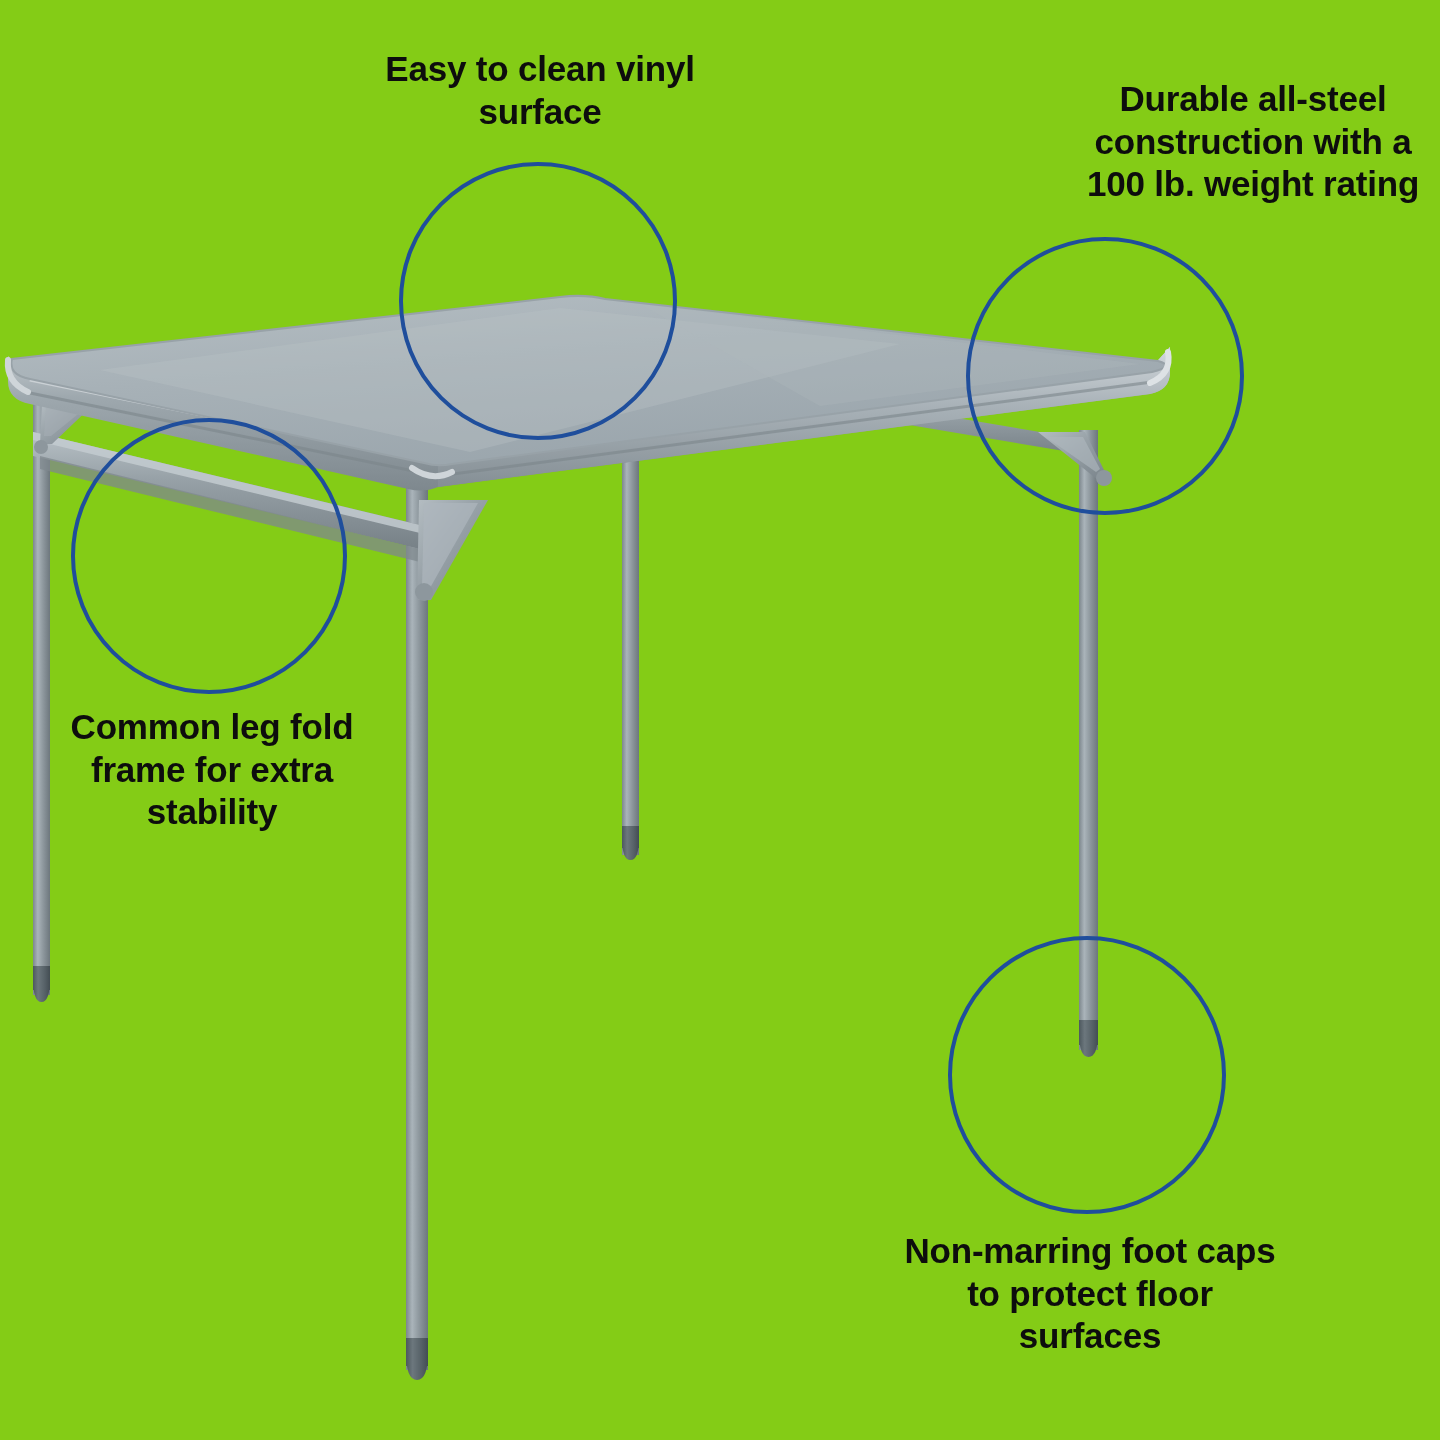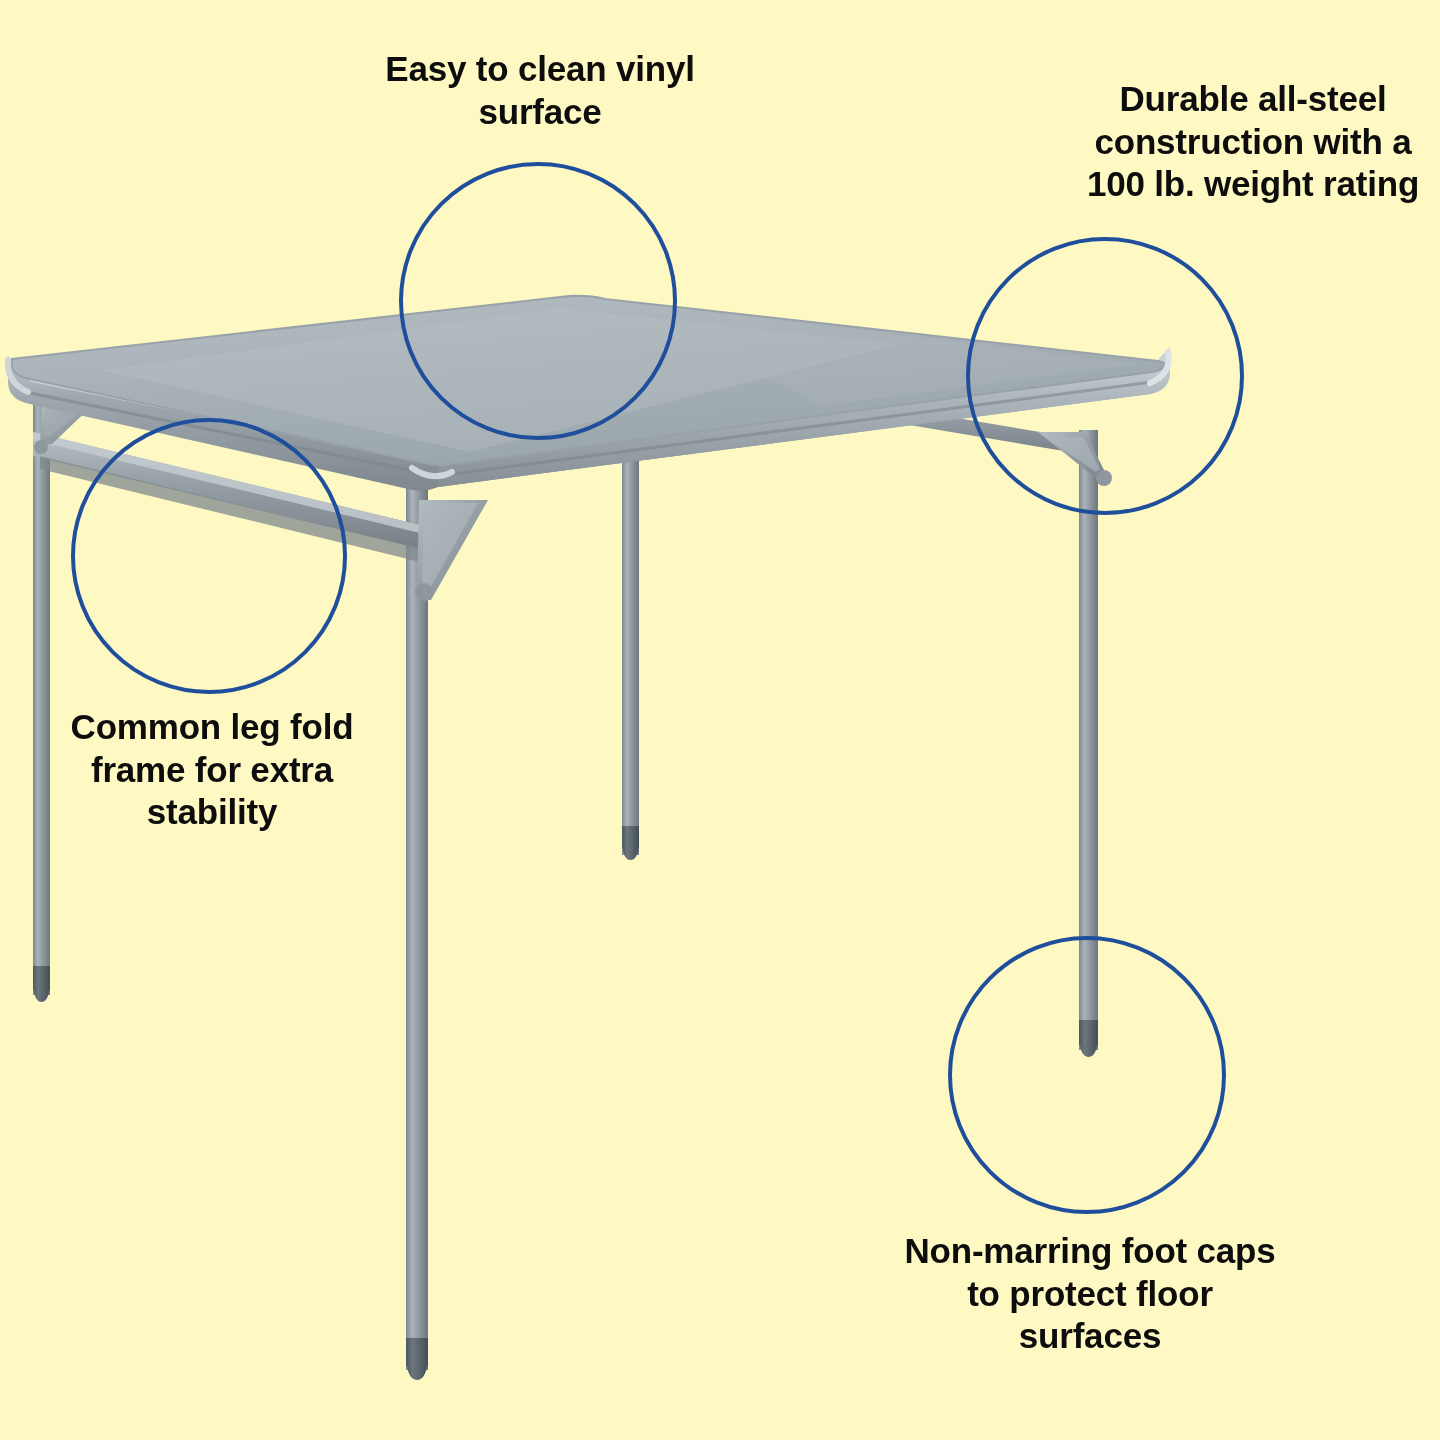--- a/index.html
+++ b/index.html
@@ -53,21 +53,21 @@
   #callout-footcaps {
     left: 876px;
     top: 1230px;
     width: 428px;
     font-size: 35px;
   }
 </style>
 </head>
 <body>
 
-<div id="stage" style="background: #fef9c3;">
+<div id="stage" style="background: #84cc16;">
 
   <svg id="product-svg" viewBox="0 0 1440 1440">
     <defs>
 
       <linearGradient id="topGrad" x1="0" y1="0" x2="0.55" y2="1">
         <stop offset="0%" stop-color="#b6bfc4"></stop>
         <stop offset="45%" stop-color="#a7b1b7"></stop>
         <stop offset="100%" stop-color="#9aa5ac"></stop>
       </linearGradient>
 

